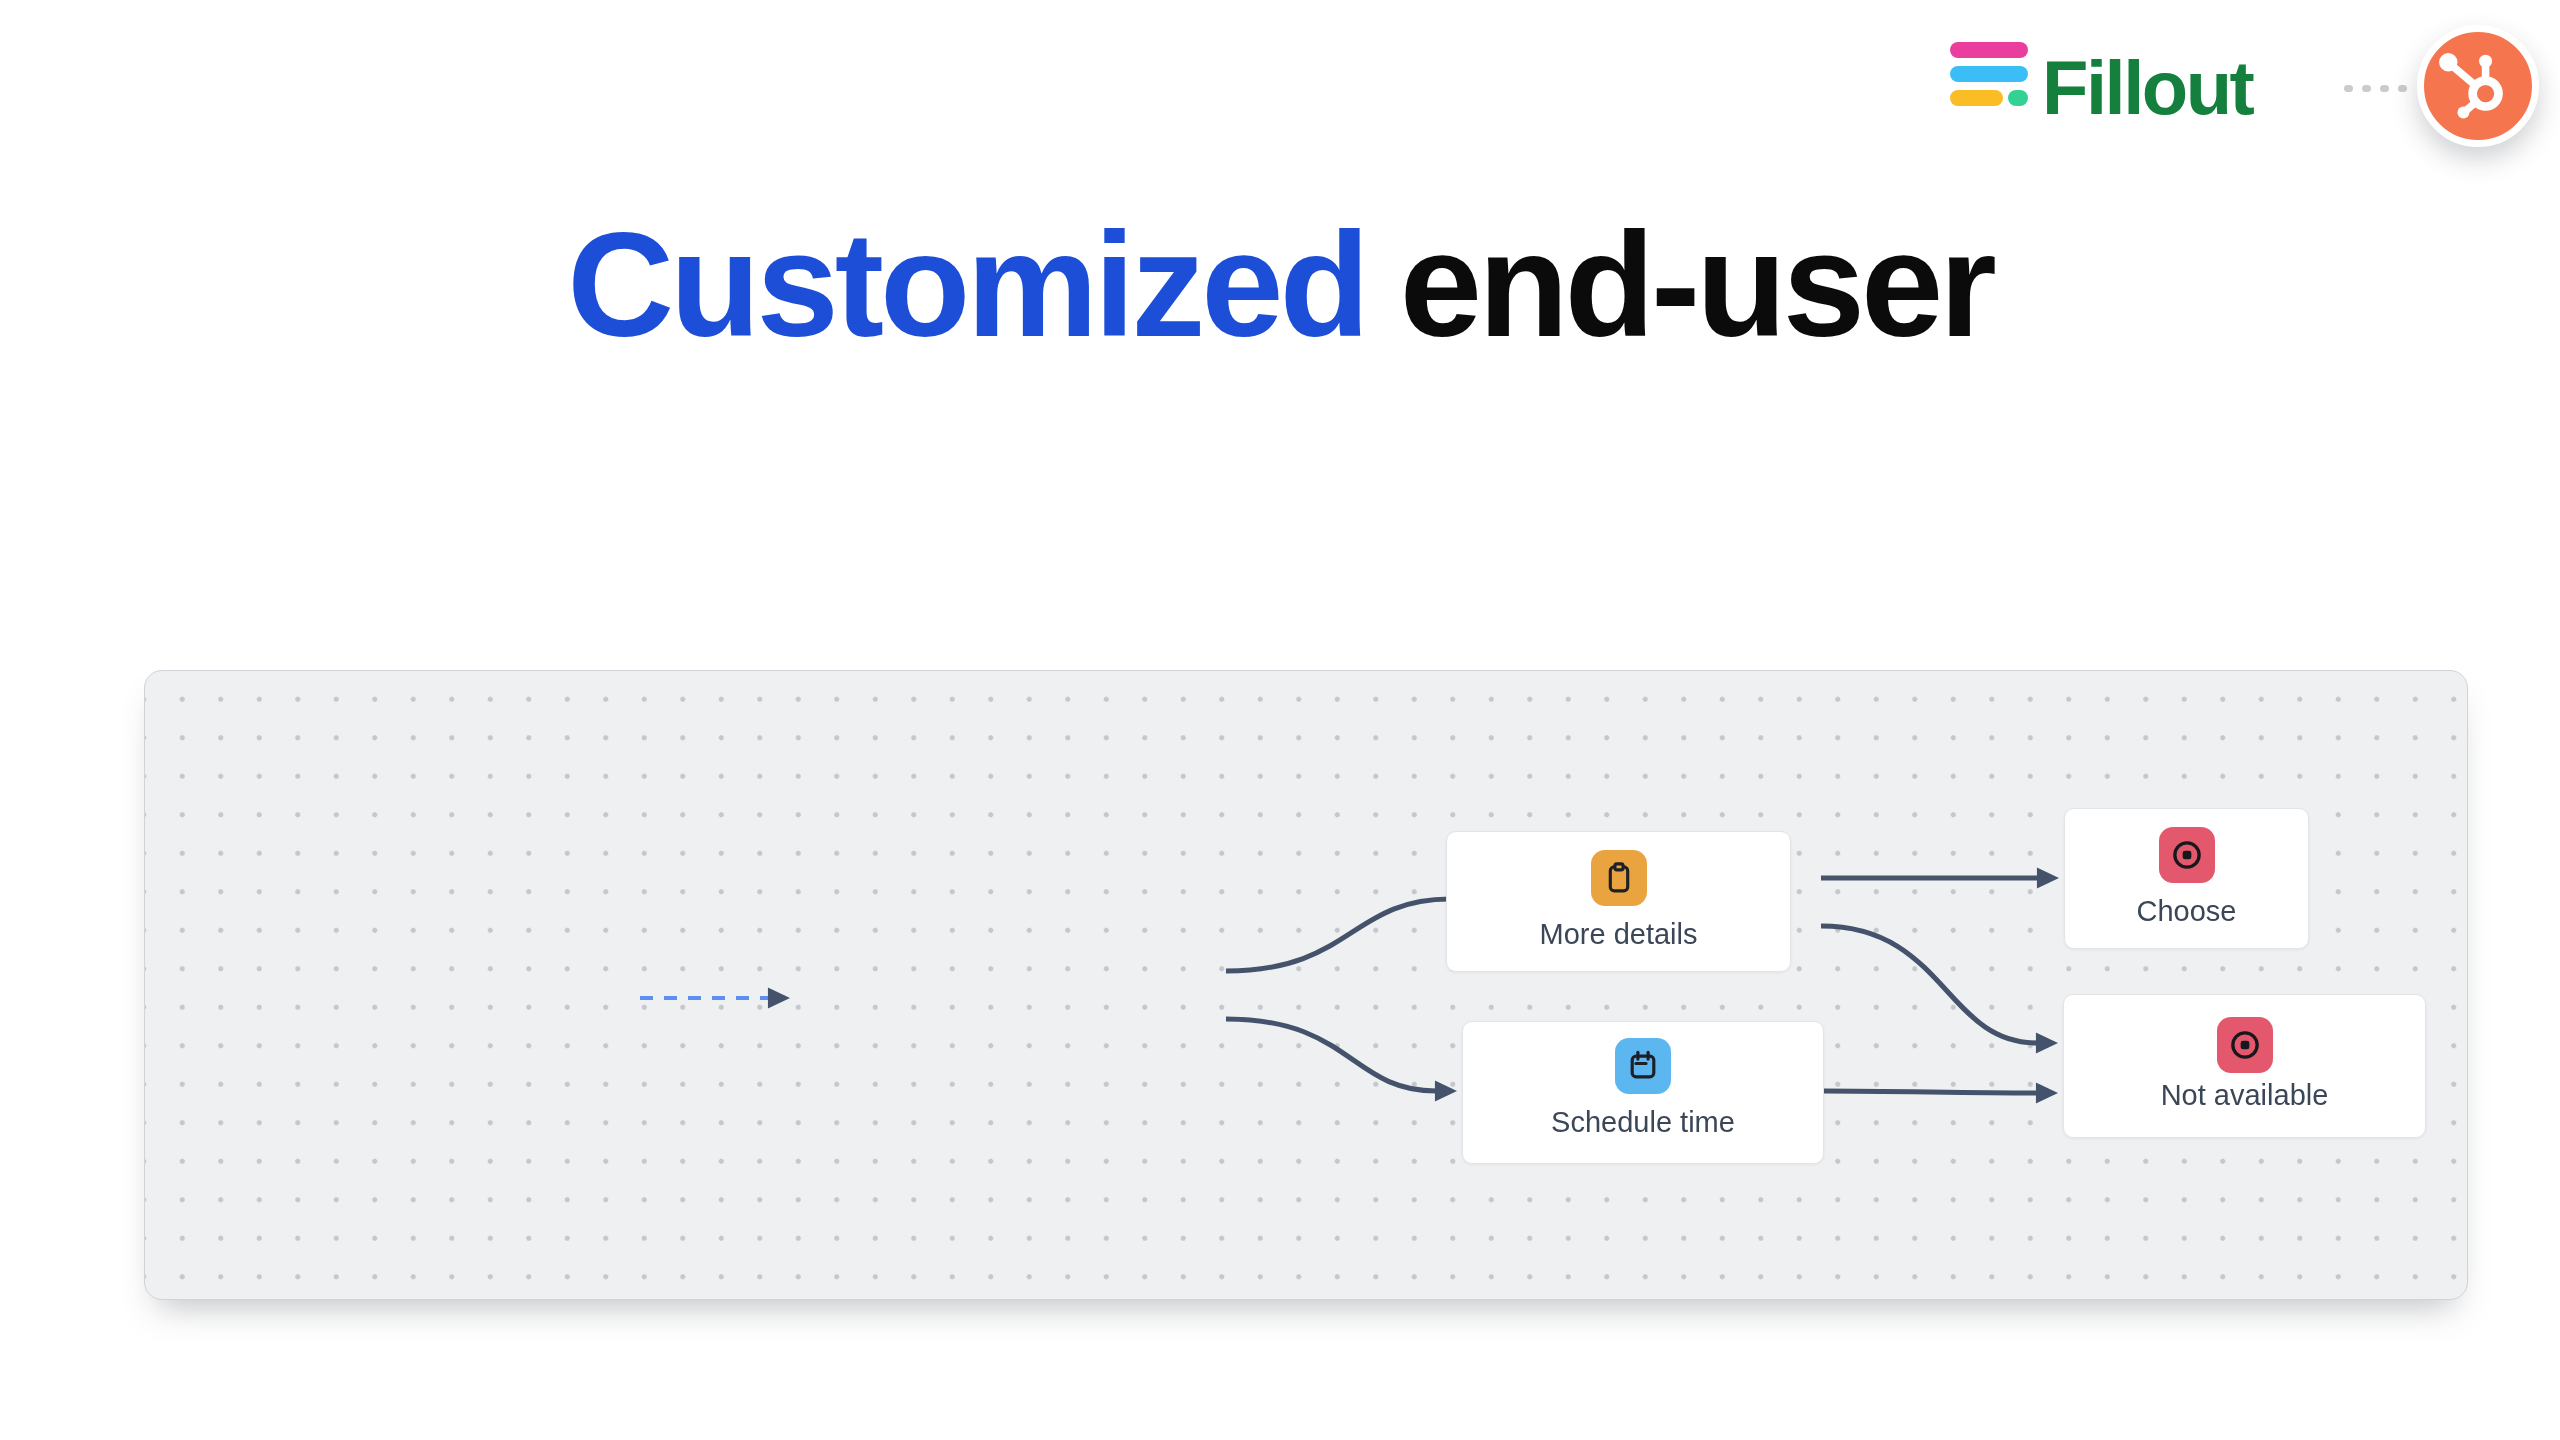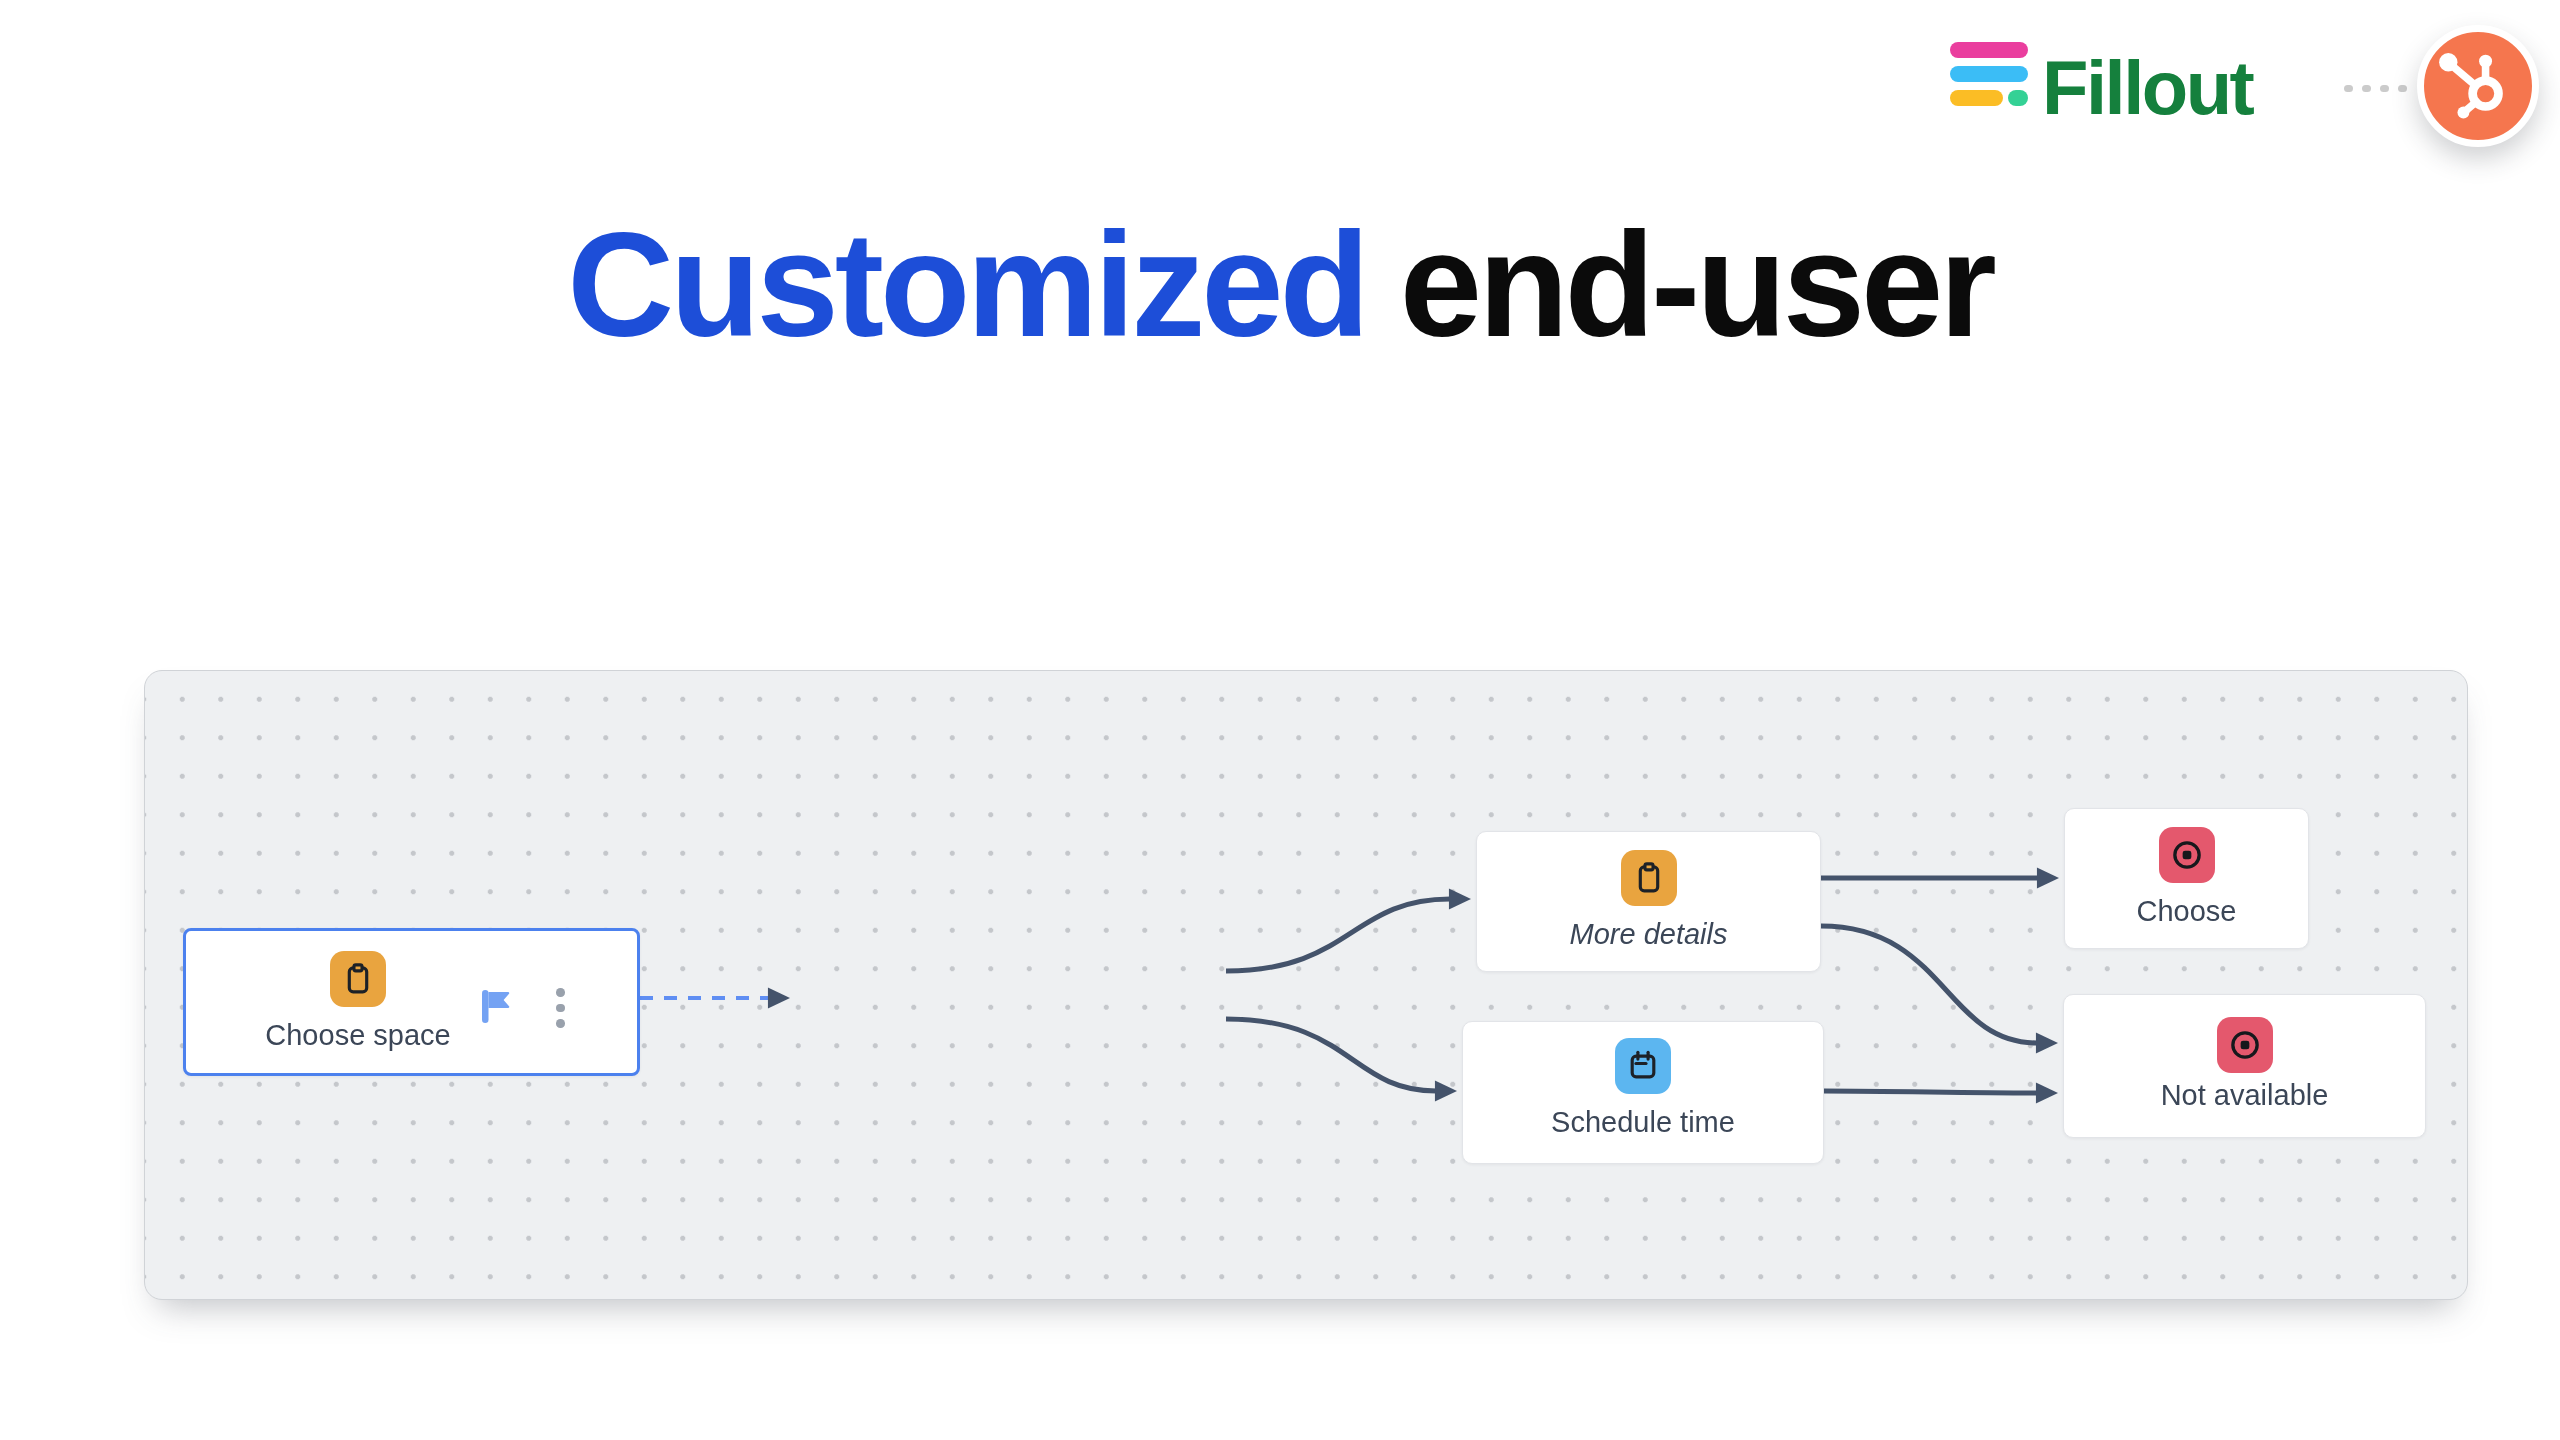--- a/index.html
+++ b/index.html
@@ -45,21 +45,21 @@
   .tile svg{width:36px;height:36px;display:block;}
 
   .n-choose{left:38px;top:257px;width:457px;height:148px;border:3px solid #4c81ee;border-radius:8px;}
   .n-choose .body{position:absolute;left:0;top:0;width:344px;height:100%;display:flex;
                   flex-direction:column;align-items:center;padding-top:20px;gap:12px;box-sizing:border-box;}
   .flag{position:absolute;left:292px;top:56px;width:36px;height:40px;}
   .kebab{position:absolute;left:370px;top:57px;width:10px;display:flex;flex-direction:column;gap:7px;}
   .kebab i{width:8.5px;height:8.5px;border-radius:50%;background:#99a1ac;display:block;}
 
   .n-describe{left:654px;top:253px;width:427px;height:143px;padding-top:22px;}
-  .n-more{left:1331px;top:160px;width:345px;height:141px;padding-top:18px;font-style:italic;}
+  .n-more{left:1301px;top:160px;width:345px;height:141px;padding-top:18px;}
   .n-schedule{left:1317px;top:350px;width:362px;height:143px;padding-top:16px;}
   .n-ending{left:1919px;top:137px;width:245px;height:141px;padding-top:18px;}
   .n-notavail{left:1918px;top:323px;width:363px;height:144px;padding-top:22px;gap:6px;}
 </style>
 </head>
 <body>
 
 <div class="fillout-logo">
   <span class="bar bar-pink" style="background:#ea3e9e"></span>
   <span class="bar bar-blue" style="background:#3bbdf6"></span>
@@ -105,40 +105,20 @@
       </marker>
     </defs>
     <path d="M495,327 H624" fill="none" stroke="#5f8ef3" stroke-width="4" stroke-dasharray="13 11" marker-end="url(#arwD)"></path>
     <path d="M1081,300 C1206,300 1206,228 1305,228" fill="none" stroke="#44536b" stroke-width="5" marker-end="url(#arw)"></path>
     <path d="M1081,348 C1206,348 1206,420 1291,420" fill="none" stroke="#44536b" stroke-width="5" marker-end="url(#arw)"></path>
     <path d="M1676,207 H1893" fill="none" stroke="#44536b" stroke-width="5" marker-end="url(#arw)"></path>
     <path d="M1676,255 C1800,255 1800,372 1892,372" fill="none" stroke="#44536b" stroke-width="5" marker-end="url(#arw)"></path>
     <path d="M1679,420 C1750,420 1820,422 1892,422" fill="none" stroke="#44536b" stroke-width="5" marker-end="url(#arw)"></path>
   </svg>
 
-  <div class="node n-choose">
-    <div class="body">
-      <div class="tile" style="background:#e9a43f">
-        <svg viewBox="0 0 24 24" fill="none" stroke="#1d2127" stroke-width="2.1" stroke-linecap="round" stroke-linejoin="round">
-          <rect x="6.2" y="4.6" width="11.6" height="16" rx="2.6"></rect>
-          <rect x="9.3" y="2.6" width="5.4" height="4" rx="1.2" fill="#e9a43f"></rect>
-        </svg>
-      </div>
-      <div class="lbl">Choose space</div>
-    </div>
-    <svg class="flag" viewBox="0 0 36 40">
-      <rect x="4" y="3" width="6.5" height="33" rx="3.25" fill="#74a2f3"></rect>
-      <path d="M10.5,5 H30.2 a1.1,1.1 0 0 1 .85,1.8 L25.6,13 l5.45,6.2 a1.1,1.1 0 0 1 -.85,1.8 H10.5 Z" fill="#74a2f3"></path>
-    </svg>
-    <div class="kebab">
-        <i></i>
-        <i></i>
-        <i></i>
-      </div>
-  </div>
 
 
   <div class="node n-more">
     <div class="tile" style="background:#e9a43f">
       <svg viewBox="0 0 24 24" fill="none" stroke="#1d2127" stroke-width="2.1" stroke-linecap="round" stroke-linejoin="round">
         <rect x="6.2" y="4.6" width="11.6" height="16" rx="2.6"></rect>
         <rect x="9.3" y="2.6" width="5.4" height="4" rx="1.2" fill="#e9a43f"></rect>
       </svg>
     </div>
     <div class="lbl">More details</div>

